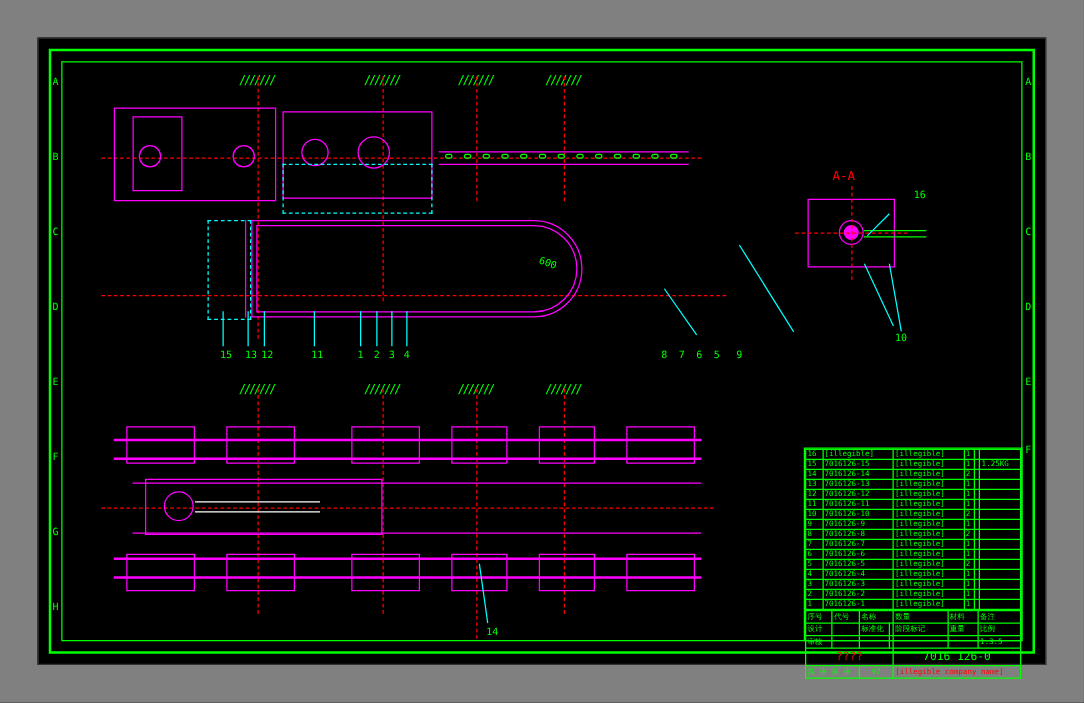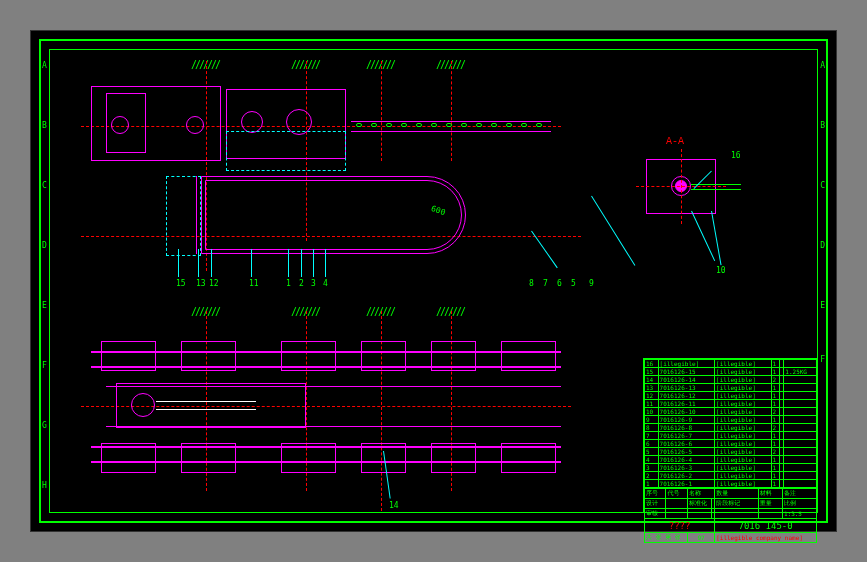--- a/index.html
+++ b/index.html
@@ -8,21 +8,21 @@
   .drawing-area { width: 807px; height: 502px; background: #000; position: relative; border: 1px solid #333; }
   .frame-outer { position: absolute; border: 2px solid #00ff00; top: 8px; left: 8px; right: 8px; bottom: 8px; }
   .frame-inner { position: absolute; border: 1px solid #00ff00; top: 18px; left: 18px; right: 18px; bottom: 18px; }
   .zone-label { position: absolute; color: #00ff00; font-size: 8px; }
   .cad-line { position: absolute; background: #ff00ff; }
   .cad-line.green { background: #00ff00; }
   .centerline { position: absolute; border-top: 1px dashed #ff0000; }
   .centerline-v { position: absolute; border-left: 1px dashed #ff0000; }
   .hatch { position: absolute; color: #00ff00; font-size: 10px; letter-spacing: -2px; overflow: hidden; }
   .annotation { position: absolute; color: #00ff00; font-size: 8px; white-space: nowrap; }
-  .annotation.red { color: #ff0000; font-family: Liberation Mono, monospace; }
+  .annotation.red { color: #ff0000; }
   .leader { position: absolute; width: 1px; background: #00ffff; transform-origin: top; }
   .title-block { position: absolute; bottom: 18px; right: 18px; width: 175px; height: 155px; border: 1px solid #00ff00; }
   .title-block table { width: 100%; border-collapse: collapse; }
   .title-block td { border: 1px solid #00ff00; color: #00ff00; font-size: 6px; padding: 0 1px; height: 8px; overflow: hidden; }
   .title-block .main-row td { height: 14px; font-size: 9px; }
   .oval { position: absolute; border: 1px solid #ff00ff; border-radius: 0 40px 40px 0; }
   .oval-inner { position: absolute; border: 1px solid #ff00ff; border-radius: 0 36px 36px 0; }
   .detail-box { position: absolute; border: 1px solid #ff00ff; }
   .circle-m { position: absolute; border: 1px solid #ff00ff; border-radius: 50%; }
   .chain-link { position: absolute; width: 6px; height: 4px; border: 1px solid #00ff00; border-radius: 2px; }
@@ -335,21 +335,21 @@
               <td>审核</td>
               <td></td>
               <td></td>
               <td></td>
               <td></td>
               <td></td>
               <td>1:3.5</td>
             </tr>
         <tr class="main-row">
               <td colspan="4" style="text-align:center;color:#ff0000">????</td>
-              <td colspan="3" style="text-align:center">7016 145-0</td>
+              <td colspan="3" style="text-align:center">7016 126-0</td>
             </tr>
         <tr>
               <td colspan="2">共 张 第 张</td>
               <td colspan="2" style="text-align:center">97</td>
               <td class="company" colspan="3" style="color:#ff0000">[illegible company name]</td>
             </tr>
       </tbody>
         </table>
     </div>
 

